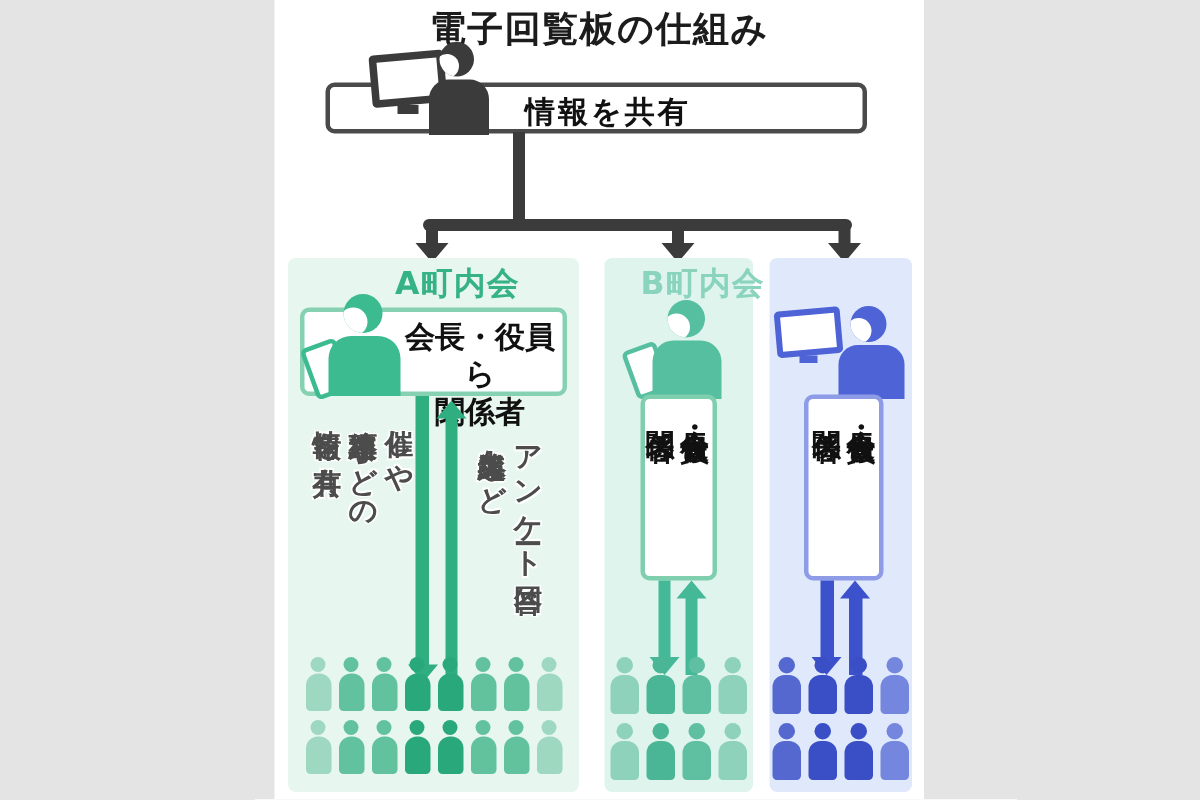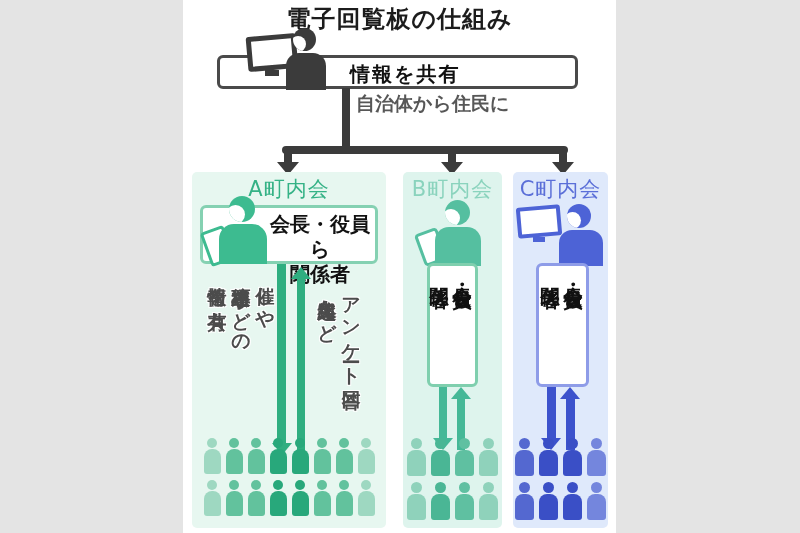--- a/index.html
+++ b/index.html
@@ -35,22 +35,22 @@
   .hbar { position:absolute; left:99px; top:146px; width:286px; height:8px; background:var(--frame); border-radius:4px; }
   .bstem { position:absolute; top:150px; width:8px; height:14px; background:var(--frame); }
   .bhead { position:absolute; top:162px; width:0; height:0;
            border-left:11px solid transparent; border-right:11px solid transparent; border-top:13px solid var(--frame); }
 
   
   .panel { position:absolute; top:172px; height:356px; border-radius:5px; background:var(--panel); }
   .panel-a { left:9px;   width:194px; }
   .panel-b { left:220px; width:99px; }
   .panel-c { left:330px; width:95px; }
-  .col-header { position:absolute; left:0; top:3px; width:100%; text-align:center;
-                font-size:21px; font-weight:normal; color:var(--header); letter-spacing:1px; }
+  .col-header { position:absolute; left:16px; top:3px; width:100%; text-align:center;
+                font-size:21px; font-weight:bold; color:var(--header); letter-spacing:1px; }
 
   
   .leader-box-a { position:absolute; left:8px; top:33px; width:178px; height:59px;
                   background:#fff; border:3px solid var(--box-border); border-radius:6px; }
   .leader-label-a { position:absolute; left:58px; top:4px; width:118px; text-align:center;
                     font-size:20px; font-weight:bold; color:#111; line-height:25px; }
 
   
   .person { position:absolute; }
   .person .p-head { background:var(--accent); }
@@ -122,21 +122,20 @@
       <div class="monitor"></div>
       <div class="monitor-stand"></div>
       <div class="p-head">
           <div class="p-face"></div>
         </div>
       <div class="p-body"></div>
     </div>
 
     <div class="trunk"></div>
     <div class="note" style="color: rgb(87, 87, 87);">
-      <div>自治体から住民に</div>
     </div>
 
     <div class="hbar"></div>
     <div class="bstem" style="left:101px;"></div>
     <div class="bstem" style="left:265px;"></div>
     <div class="bstem" style="left:376px;"></div>
     <div class="bhead" style="left:94px;"></div>
     <div class="bhead" style="left:258px;"></div>
     <div class="bhead" style="left:369px;"></div>
 
@@ -294,21 +293,20 @@
             </div>
             <div class="pm" style="width: 19px;">
               <div class="pm-head" style="width: 11px; height: 11px; background: rgb(143, 210, 187);"></div>
               <div class="pm-body" style="width: 19px; height: 26px; background: rgb(143, 210, 187);"></div>
             </div>
           </div>
         </div>
     </div>
 
     <div class="panel panel-c" style="--header: #5b6fd8; --accent: #4d63d6; --box-border: #8e9ce8; --panel: #dfe9fb; --arrow: #3c52cc;">
-      <div class="col-header">C町内会</div>
       <div class="person person-c">
         <div class="monitor"></div>
         <div class="monitor-stand"></div>
         <div class="p-body"></div>
         <div class="p-head">
             <div class="p-face"></div>
           </div>
       </div>
       <div class="leader-box-v">
           <div>会長・役員ら</div>

